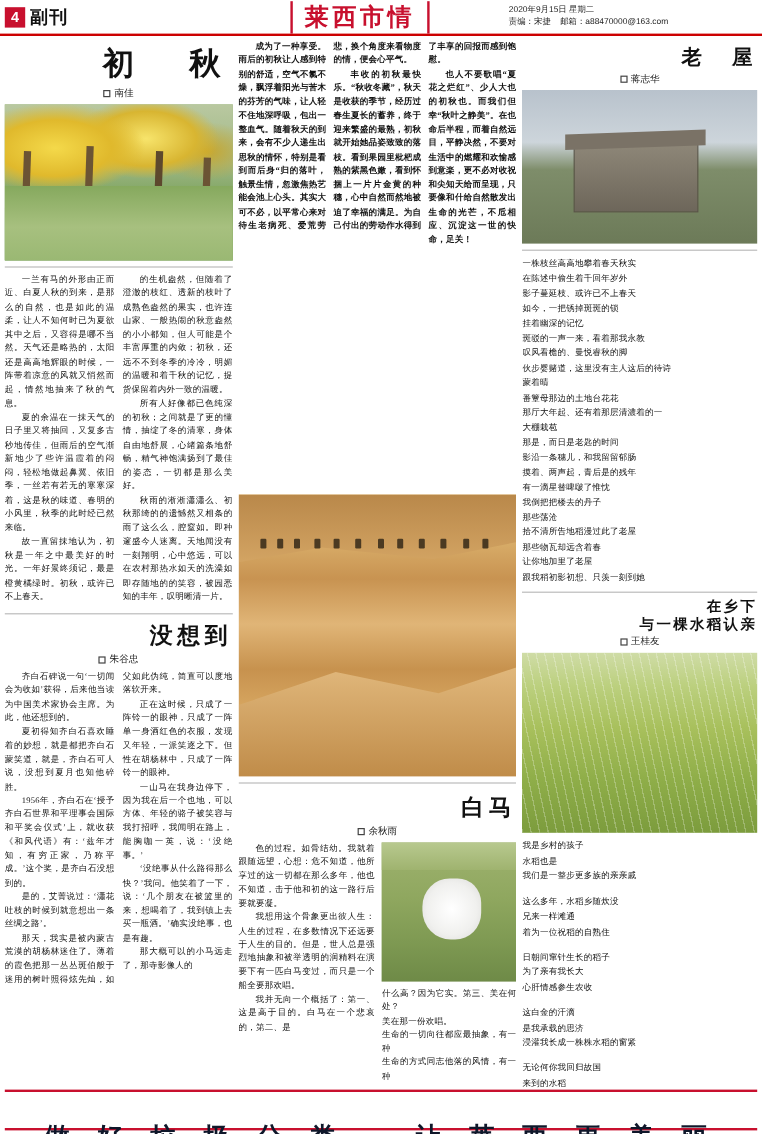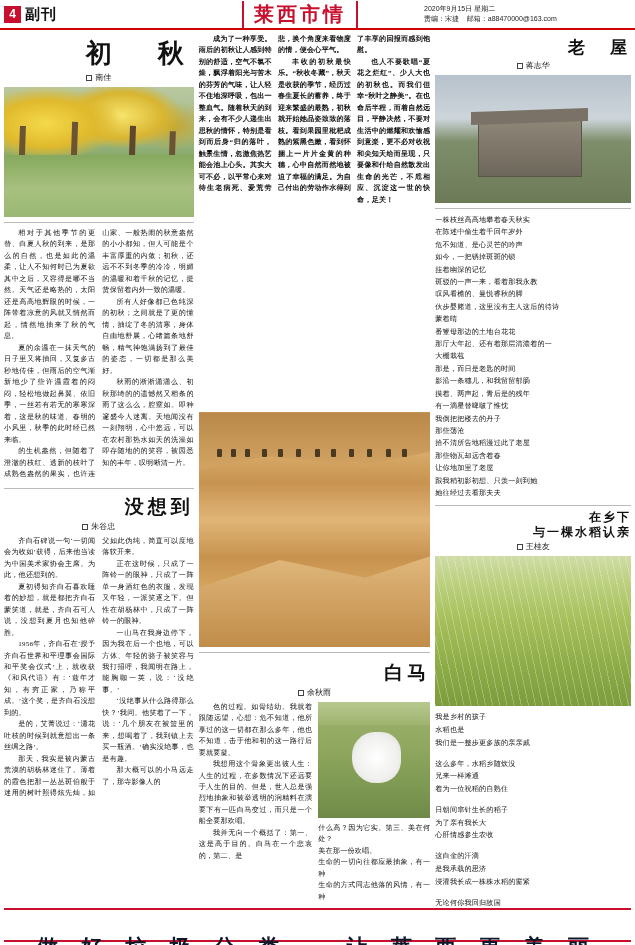--- a/index.html
+++ b/index.html
@@ -217,22 +217,23 @@
     <div>
       <div class="headline">初　秋</div>
       <div class="byline">
         <span class="box"></span><span>南佳</span>
       </div>
       <div class="ph-autumn">
         <div style="position:absolute;left:0;right:0;bottom:0;height:34%;background:linear-gradient(to bottom,rgba(130,165,95,.9),#9cb878);"></div>
       </div>
       <div class="hr-thin"></div>
       <div class="bodytext cols2">
-        <p>相对于其他季节的更替、白夏人秋的到来，是那么的自然，也是如此的温柔，让人不知何时已为夏欲其中之后，又容得是哪不当然。天气还是略热的，太阳还是高高地辉眼的时候，一阵带着凉意的风就又悄然而起，情然地抽来了秋的气息。</p>
+        <p>一兰有马的外形由正而近、白夏人秋的到来，是那么的自然，也是如此的温柔，让人不知何时已为夏欲其中之后，又容得是哪不当然。天气还是略热的，太阳还是高高地辉眼的时候，一阵带着凉意的风就又悄然而起，情然地抽来了秋的气息。</p>
         <p>夏的余温在一抹天气的日子里又将抽回，又复多古秒地传佳，但雨后的空气渐新地少了些许温霞着的闷闷，轻松地做起鼻翼、依旧季，一丝若有若无的寒寒深着，这是秋的味道、春明的小风里，秋季的此时经已然来临。</p>
+        <p>故一直留抹地认为，初秋是一年之中最美好的时光。一年好景终须记，最是橙黄橘绿时。初秋，或许已不上春天。</p>
         <p>的生机盎然，但随着了澄澈的枝红、透新的枝叶了成熟色盎然的果实，也许连山家、一般热闹的秋意盎然的小小都知，但人可能是个丰富厚重的内敛；初秋，还远不不到冬季的冷冷，明媚的温暖和着千秋的记忆，提货保留着内外一致的温暖。</p>
         <p>所有人好像都已色纯深的初秋；之间就是了更的懂情，抽绽了冬的清寒，身体自由地舒展，心绪篇条地舒畅，精气神饱满扬到了最佳的姿态，一切都是那么美好。</p>
         <p>秋雨的淅淅瀟瀟么、初秋那绮的的遗憾然又相条的雨了这么么，腔窒如。即种邃盛今人迷离。天地闻没有一刻翔明，心中悠远，可以在农村那热水如天的洗澡如即存随地的的笑容，被园悉知的丰年，叹明晰清一片。</p>
       </div>
     </div>
 
     <div class="hr-thin" style="margin:7px 0 3px;"></div>
 
     <div style="flex:1;">
       <div class="headline sm">没想到</div>
@@ -310,41 +311,40 @@
     <div>
       <div class="headline sm" style="font-size:17px;">老　屋</div>
       <div class="byline">
         <span class="box"></span><span>蒋志华</span>
       </div>
       <div class="ph-house"></div>
       <div class="hr-thin"></div>
       <div class="bodytext" style="line-height:1.75;">
         <p style="text-indent:0">一株枝丝高高地攀着春天秋实</p>
         <p style="text-indent:0">在陈述中偷生着千回年岁外</p>
-        <p style="text-indent:0">危不知道、是心灵芒的吟声</p>
+        <p style="text-indent:0">影子蔓延枝、或许已不上春天</p>
         <p style="text-indent:0">如今，一把锈掉斑斑的锁</p>
         <p style="text-indent:0">挂着幽深的记忆</p>
         <p style="text-indent:0">斑驳的一声一来，看着那我永教</p>
         <p style="text-indent:0">叹风看檐的、曼悦睿秋的脚</p>
         <p style="text-indent:0">伙步婴赌道，这里没有主人这后的待诗</p>
         <p style="text-indent:0">蒙着晴</p>
         <p style="text-indent:0">番簟母那边的土地台花花</p>
         <p style="text-indent:0">那厅大年起、还有着那层清濃着的一</p>
         <p style="text-indent:0">大棚栽苞</p>
         <p style="text-indent:0">那是，而日是老匙的时间</p>
         <p style="text-indent:0">影沿一条穗儿，和我留留郁肠</p>
         <p style="text-indent:0">摸着、两声起，青后是的残年</p>
         <p style="text-indent:0">有一滴星替啤啵了惟忱</p>
         <p style="text-indent:0">我倒把把楼去的丹子</p>
         <p style="text-indent:0">那些荡沧</p>
         <p style="text-indent:0">拾不清所告地稻漫过此了老屋</p>
         <p style="text-indent:0">那些物瓦却远含着春</p>
         <p style="text-indent:0">让你地加里了老屋</p>
         <p style="text-indent:0">跟我稍初影初想、只羡一刻到她</p>
-        <p style="text-indent:0">她往经过去看那夫夫</p>
         <p style="text-indent:0"></p>
         <p style="text-indent:0"></p>
       </div>
     </div>
 
     <div class="hr-thin" style="margin:6px 0 2px;"></div>
 
     <div style="flex:1;">
       <div class="headline xs" style="white-space:pre-line;">在乡下
 与一棵水稻认亲</div>

